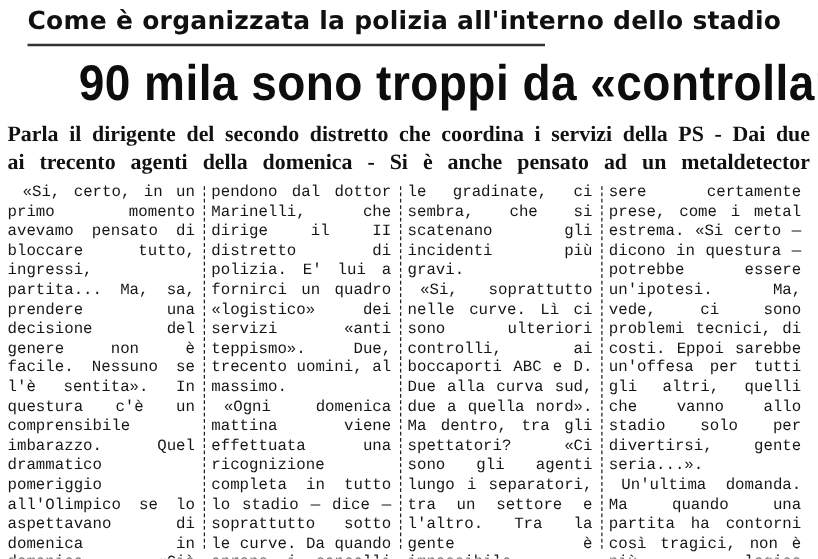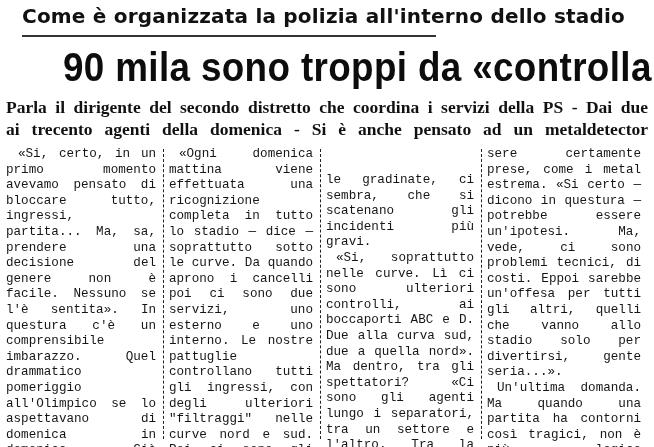--- a/index.html
+++ b/index.html
@@ -45,21 +45,21 @@
   }
   .col p { text-indent: 10px; hyphens: manual; }
   .col p.first { text-indent: 12px; }
   .col p.cont { text-indent: 0; }
   .divider {
     width: 1px; margin: 0 5px 0 1px; height: 290px; margin-top: 2px;
     border-left: 1.5px dashed #222;
   }
   .c1 { width: 156px; }
   .c2 { width: 150px; }
-  .c3 { width: 154px; margin-top: 26px; }
+  .c3 { width: 154px; }
   .c4 { width: 160px; }
 </style>
 </head>
 <body>
 
 <div class="kicker">Come è organizzata la polizia all'interno dello stadio</div>
 <div class="kicker-rule"></div>
 
 <div class="headline">90 mila sono troppi da «controllare»</div>
 
@@ -68,20 +68,21 @@
   <div>ai trecento agenti della domenica - Si è anche pensato ad un metaldetector</div>
 </div>
 
 <div class="columns">
   <div class="col c1">
     <p class="first">«Si, certo, in un primo momento avevamo pensato di bloccare tutto, ingressi, partita... Ma, sa, prendere una decisione del genere non è facile. Nessuno se l'è sentita». In questura c'è un comprensibile imbarazzo. Quel drammatico pomeriggio all'Olimpico se lo aspettavano di domenica in domenica. «Già durante la partita tra Roma e Milan — dicono — abbiamo vissuto momenti terribili. Le misure di sicurezza in certi casi sembrano sempre saltare da un momento all'altro».</p>
     <p>Ma allora, sono inevitabili episodi come questo? La risposta non è facile, e coinvolge ovviamente le forze dell'ordine. Come sono attrezzate? Quali sono le loro esigenze? I servizi di sicurezza allo stadio Olimpico di-</p>
   </div>
   <div class="divider"></div>
   <div class="col c2">
+    <p class="cont">pendono dal dottor Marinelli, che dirige il II distretto di polizia. E' lui a fornirci un quadro «logistico» dei servizi «anti teppismo». Due, trecento uomini, al massimo.</p>
     <p>«Ogni domenica mattina viene effettuata una ricognizione completa in tutto lo stadio — dice — soprattutto sotto le curve. Da quando aprono i cancelli poi ci sono due servizi, uno esterno e uno interno. Le nostre pattuglie controllano tutti gli ingressi, con degli ulteriori "filtraggi" nelle curve nord e sud. Poi ci sono gli agenti in borghese, che controllano soprattutto i borseggiatori. Sono tantissimi, mi creda». Chi, gli agenti? «No, no i borseggiatori. C'è di tutto allo stadio, è una piccola città nella città».</p>
 
   </div>
   <div class="divider"></div>
   <div class="col c3">
     <p class="cont">le gradinate, ci sembra, che si scatenano gli incidenti più gravi.</p>
     <p>«Si, soprattutto nelle curve. Lì ci sono ulteriori controlli, ai boccaporti ABC e D. Due alla curva sud, due a quella nord». Ma dentro, tra gli spettatori? «Ci sono gli agenti lungo i separatori, tra un settore e l'altro. Tra la gente è impossibile, soprattutto quando le curve sono stracolme. Come fanno i nostri uomini a passare tra quella folla. Qualcuno comunque c'è, sono delle riserve dislocate soprattutto alla curva sud».</p>
     <p>Insomma, anche se insufficienti, questi controlli dovrebbero servire a qualcosa. Ma lanciarazzi, bastoni, sassi, bidoni entrano ugualmente con una facilità estrema. Nuove misure potrebbero es-</p>
   </div>
   <div class="divider"></div>

